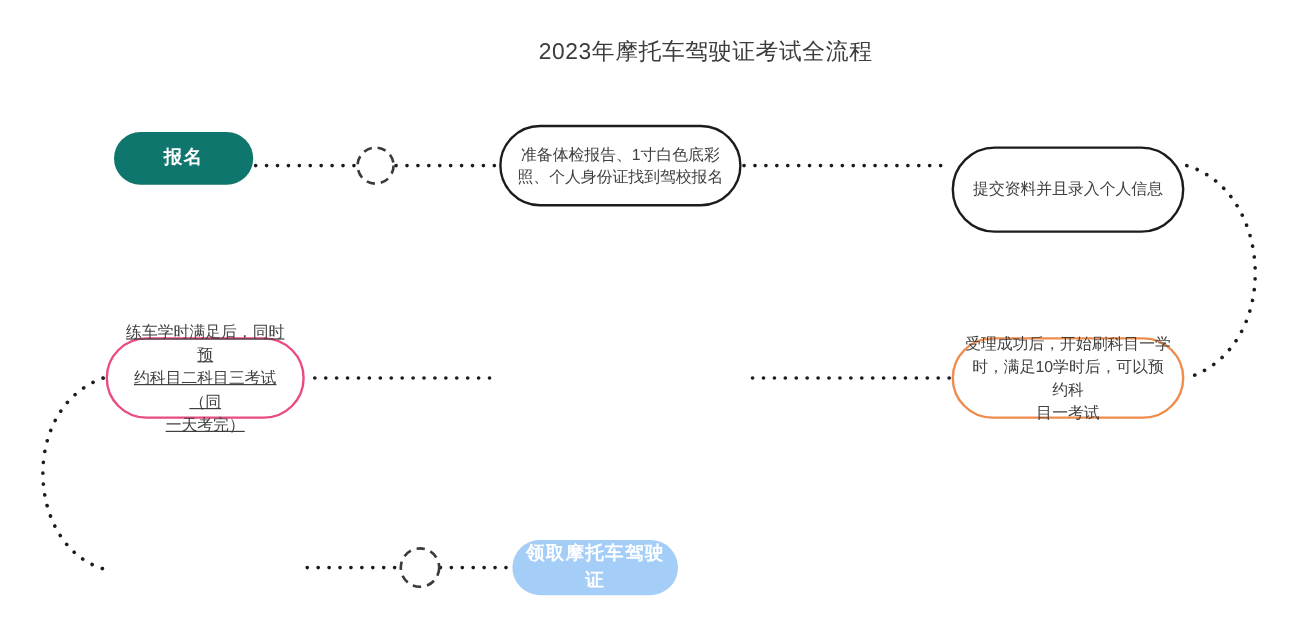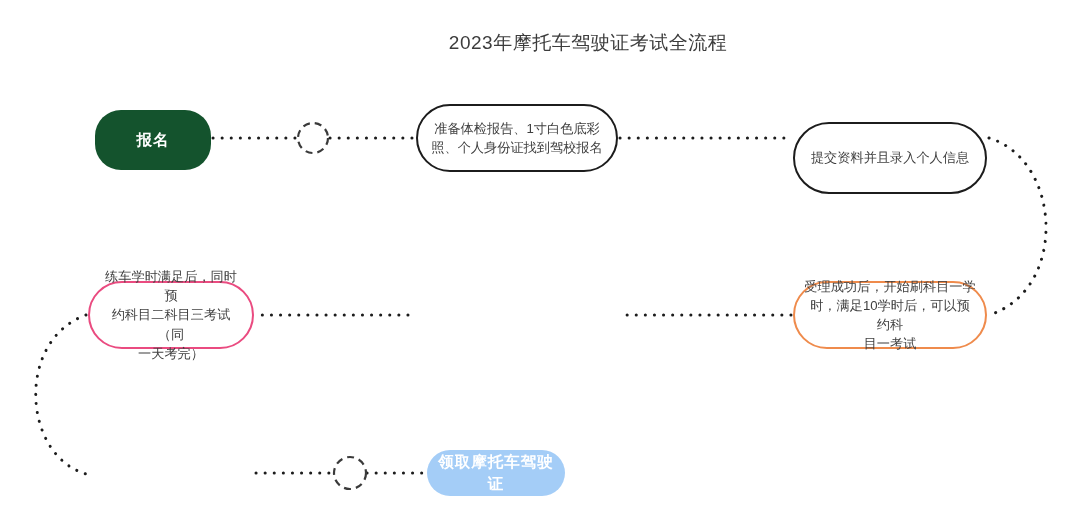--- a/index.html
+++ b/index.html
@@ -114,41 +114,41 @@
       <path d="M 256 473 L 334 473"></path>
 
       <path d="M 367 473 L 425 473"></path>
     </g>
     <g fill="none" stroke="#3a3a3a" stroke-width="2.2" stroke-dasharray="7 5">
       <circle cx="313" cy="138" r="15"></circle>
       <circle cx="350" cy="473" r="16"></circle>
     </g>
   </svg>
 
-  <div class="node filled" style="left:95px; top:110px; width:116px; height:60px; background:#14532d;">
+  <div class="node filled" style="left:95px; top:110px; width:116px; height:44px; background:#0f766e;">
     <span class="node-text">报名</span>
   </div>
 
   <div class="node outlined dark" style="left:416px; top:104px; width:202px; height:68px; border-radius:34px;">
     <span class="node-text">准备体检报告、1寸白色底彩
 照、个人身份证找到驾校报名</span>
   </div>
 
   <div class="node outlined dark" style="left:793px; top:102px; width:194px; height:72px; border-radius:36px;margin-top:20px;">
     <span class="node-text">提交资料并且录入个人信息</span>
   </div>
 
   <div class="node outlined orange" style="left:793px; top:281px; width:194px; height:68px; border-radius:34px;">
     <span class="node-text">受理成功后，开始刷科目一学
 时，满足10学时后，可以预约科
 目一考试</span>
   </div>
 
 
-  <div class="node outlined pink" style="left:88px; top:281px; width:166px; height:68px; border-radius:34px;">
+  <div class="node outlined pink" style="left:88px; top:281px; width:166px; height:68px; border-radius:34px;text-decoration:underline;">
     <span class="node-text">练车学时满足后，同时预
 约科目二科目三考试（同
 一天考完）</span>
   </div>
 
 
   <div class="node filled" style="left:427px; top:450px; width:138px; height:46px; background:#a4cdf7;align-items:center;">
     <span class="node-text">领取摩托车驾驶证</span>
   </div>
 

